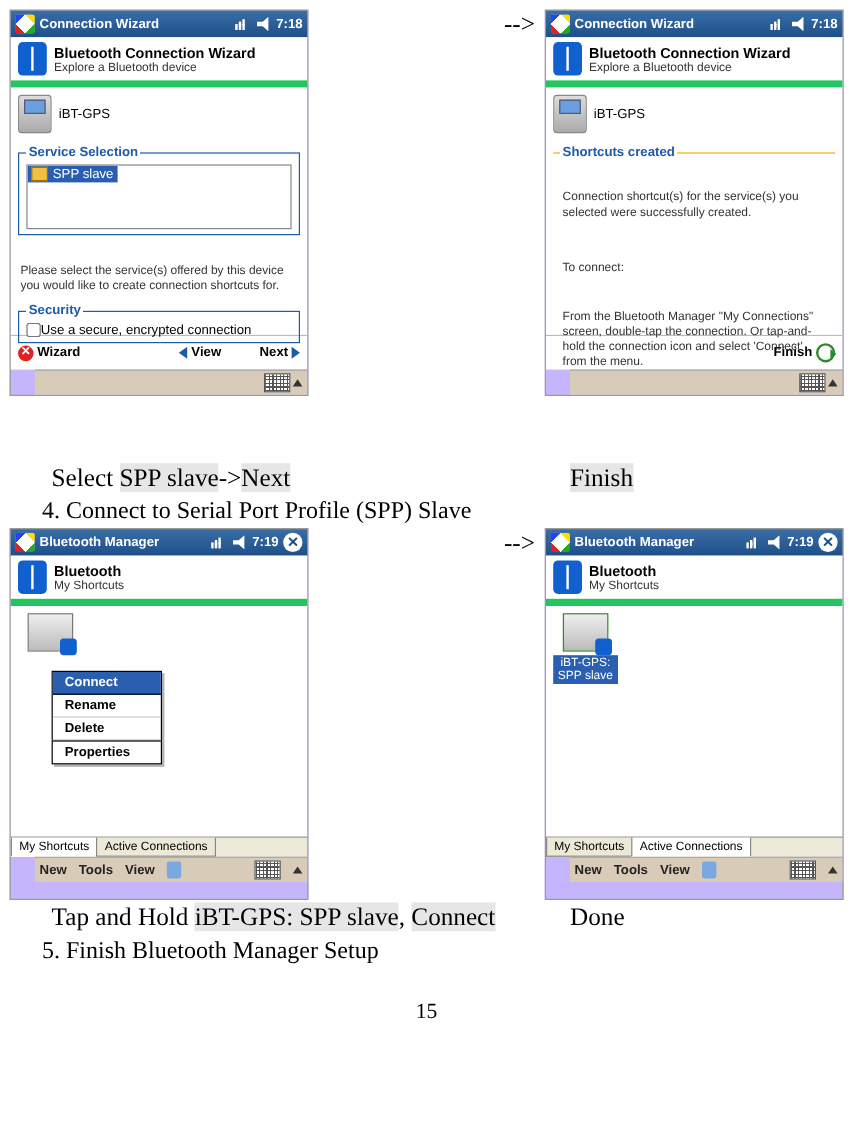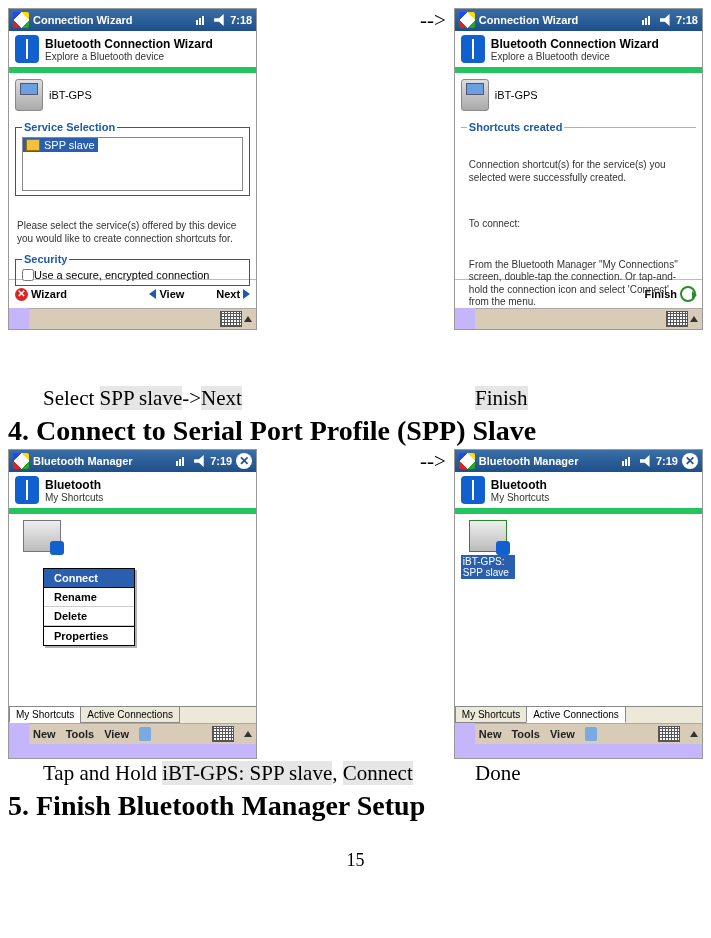--- a/index.html
+++ b/index.html
@@ -231,20 +231,21 @@
     width: 12px; height: 14px; background:#7aa8e0; border-radius:2px;
   }
   .pda .shortcuts-area {
     height: 180px;
     background: #fff;
     position: relative;
     padding: 6px;
   }
   .pda .shortcut {
     width: 54px;
+    text-align: center;
     font-size: 10px;
     line-height: 1.1;
   }
   .pda .shortcut .sc-icon {
     width: 36px; height: 30px;
     margin: 0 auto 3px auto;
     background: linear-gradient(#eee,#bbb);
     border: 1px solid #777;
     position: relative;
   }
@@ -287,21 +288,21 @@
   }
   .pda .tabs .tab.active { background: #fff; border-bottom-color: #fff; }
   .caption-row {
     display: flex;
     margin-top: 56px;
   }
   .caption-row.tight { margin-top: 2px; }
   .caption-col-l { width: 432px; margin-left: 35px; }
   .caption-col-r { flex: 1; }
   .hl { background: #e6e6e6; }
-  .heading { font-weight: bold; font-size: 28px; margin-top: 4px; }
+  .heading { font-weight: normal; font-size: 20px; margin-top: 4px; margin-left: 27px; }
   .page-num { text-align: center; font-size: 18px; margin-top: 28px; }
 </style>
 </head>
 <body>
 
 <div class="row">
 
   <div class="pda" style="height:320px;">
     <div class="titlebar">
       <span class="start-flag"></span>

